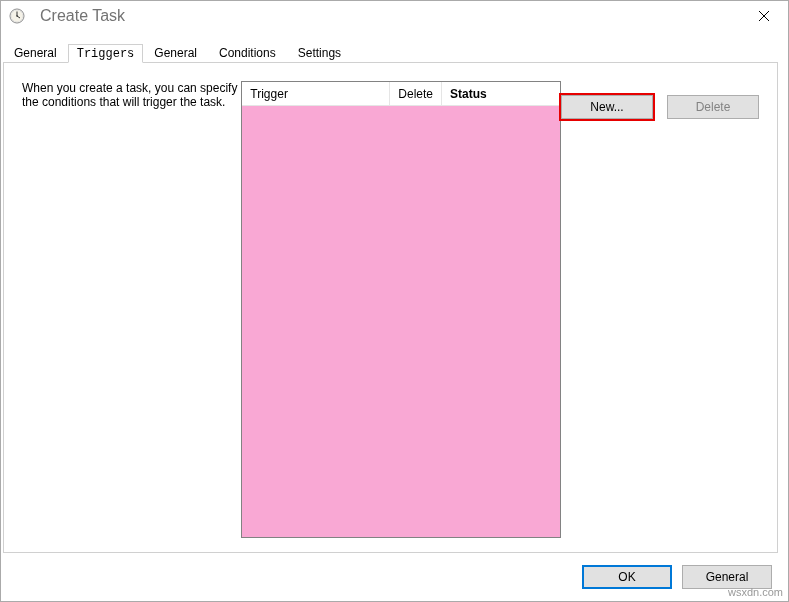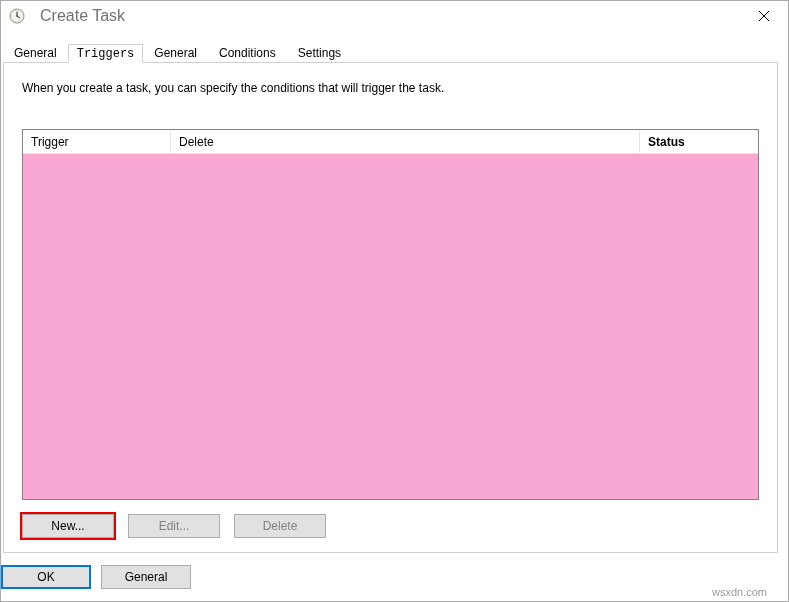--- a/index.html
+++ b/index.html
@@ -13,41 +13,41 @@
     .close-btn { width: 45px; height: 28px; display: flex; align-items: center; justify-content: center; cursor: default; }
     .close-btn svg { width: 10px; height: 10px; }
     
     .content-area { flex: 1; padding: 8px 10px 12px 2px; display: flex; flex-direction: column; }
     
     .tab-row { display: flex; align-items: flex-end; height: 24px; position: relative; }
     .tab { padding: 4px 10px 3px 10px; font-size: 12px; color: #000; cursor: default; border: 1px solid transparent; border-bottom: none; background: transparent; }
     .tab.active { background: #fff; border: 1px solid #d0d0d0; border-bottom: 1px solid #fff; position: relative; z-index: 2; font-family: Liberation Mono, monospace; }
     .highlight-tab { border: 2px solid #e60000; padding: 2px 8px 1px 8px; }
     
-    .tab-panel { flex: 1; border: 1px solid #d0d0d0; margin-top: -1px; padding: 18px 18px 14px 18px; display: flex; flex-direction: column; background: #fff; }
+    .tab-panel { flex: 1; border: 1px solid #d0d0d0; margin-top: -1px; padding: 18px 18px 14px 18px; display: flex; flex-direction: row; background: #fff; }
     
     .description { font-size: 12px; color: #000; margin-bottom: 34px; }
     
     .list-box { flex: 1; border: 1px solid #828282; background: #f9a8d4; display: flex; flex-direction: column; }
     .list-header { display: flex; height: 24px; border-bottom: 1px solid #e5e5e5; background: #fff; }
     .col { font-size: 12px; padding: 4px 8px; border-right: 1px solid #e5e5e5; display: flex; align-items: center; }
     .col-trigger { width: 148px; }
     .col-details { flex: 1; }
     .col-status { width: 118px; border-right: none; font-weight: bold; }
     
     .button-row { display: flex; gap: 14px; margin-top: 14px; }
     .btn { width: 92px; height: 24px; font-size: 12px; border: 1px solid #adadad; background: #e1e1e1; display: flex; align-items: center; justify-content: center; cursor: default; }
     .btn.disabled { color: #838383; }
     .highlight-btn { outline: 2px solid #e60000; outline-offset: 0; }
     
-    .footer { display: flex; gap: 10px; padding: 0 16px 12px 0; }
+    .footer { display: flex; justify-content: flex-end; gap: 10px; padding: 0 16px 12px 0; }
     .footer-btn { width: 90px; height: 24px; font-size: 12px; border: 1px solid #adadad; background: #e1e1e1; display: flex; align-items: center; justify-content: center; cursor: default; }
     .footer-btn.primary { border: 2px solid #0078d7; background: #e1e1e1; }
     
-    .watermark { position: absolute; bottom: 4px; right: 22px; font-size: 11px; color: #999; }
+    .watermark { position: absolute; bottom: 4px; right: 6px; font-size: 11px; color: #999; }
   </style>
 </head>
 <body>
 
 <div class="window">
 
   <div class="titlebar">
     <span class="titlebar-icon">
       <svg viewBox="0 0 16 16">
         <circle cx="8" cy="8" r="7" fill="#fff" stroke="#888" stroke-width="1"></circle>
@@ -81,21 +81,20 @@
       <div class="list-box">
         <div class="list-header">
           <div class="col col-trigger">Trigger</div>
           <div class="col col-details">Delete</div>
           <div class="col col-status">Status</div>
         </div>
       </div>
 
       <div class="button-row">
         <div class="btn highlight-btn">New...</div>
-        <div class="btn disabled">Edit...</div>
         <div class="btn disabled">Delete</div>
       </div>
     </div>
 
   </div>
 
   <div class="footer">
     <div class="footer-btn primary">OK</div>
     <div class="footer-btn">General</div>
   </div>

